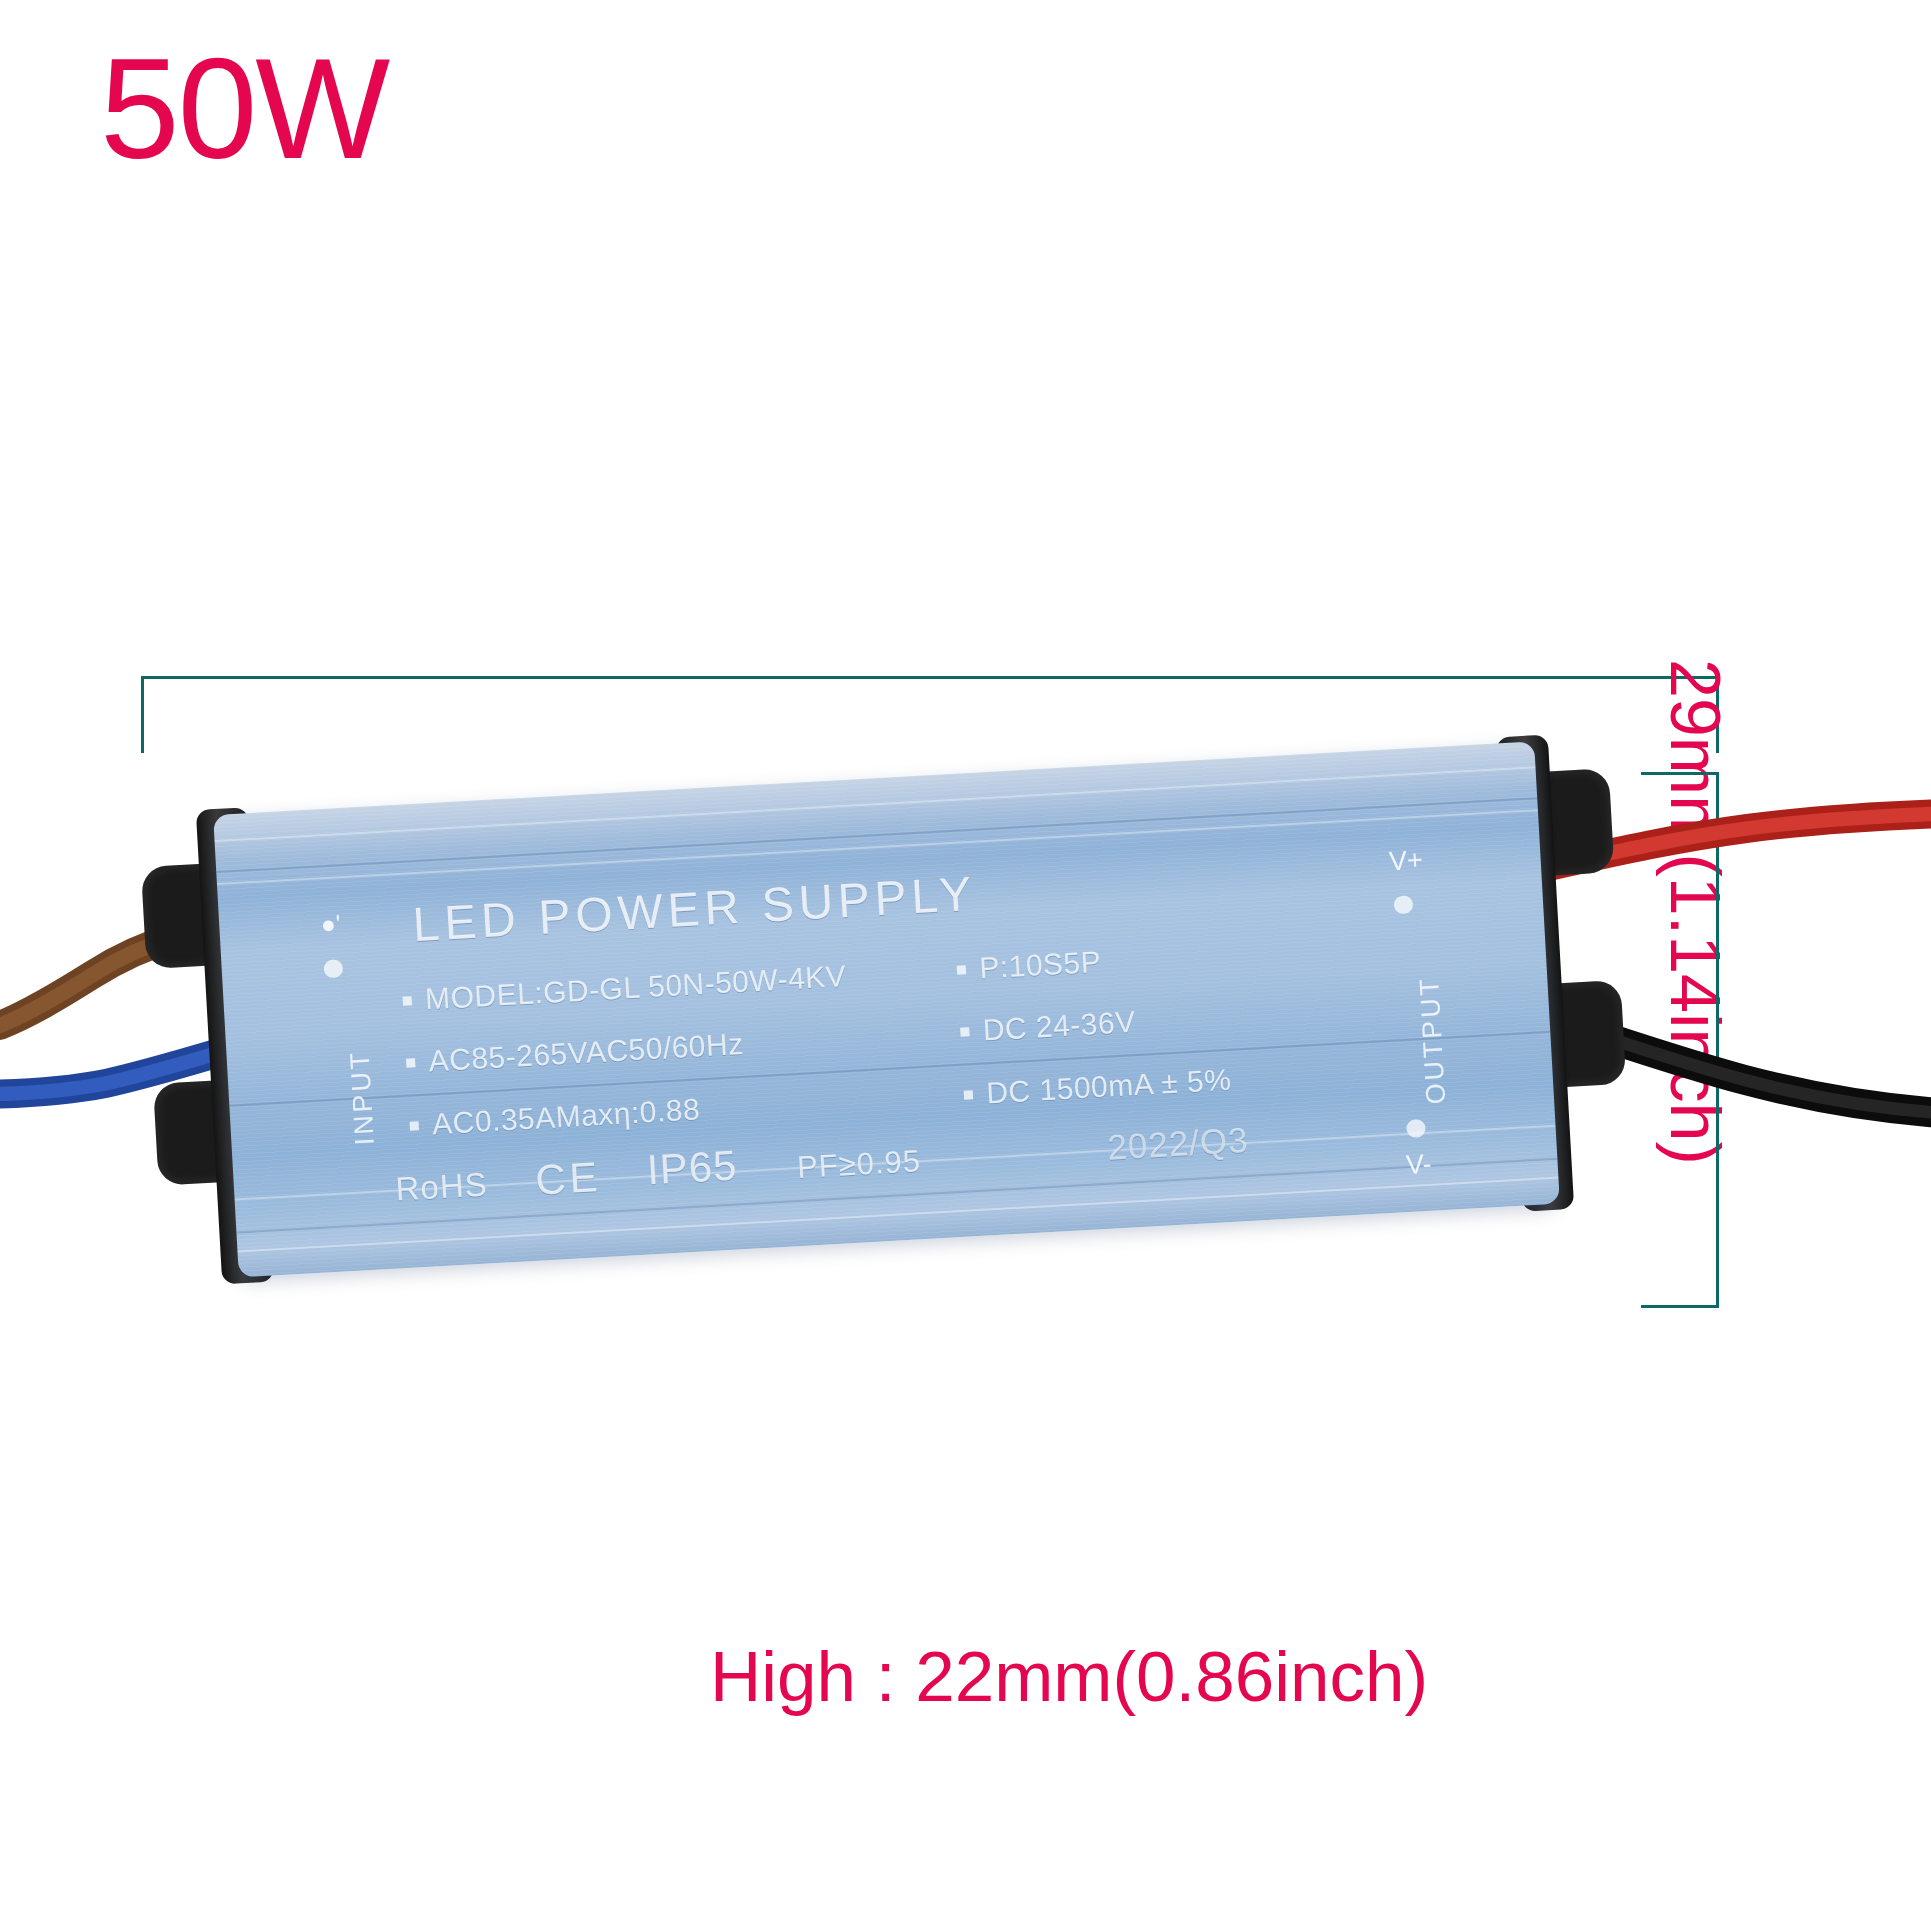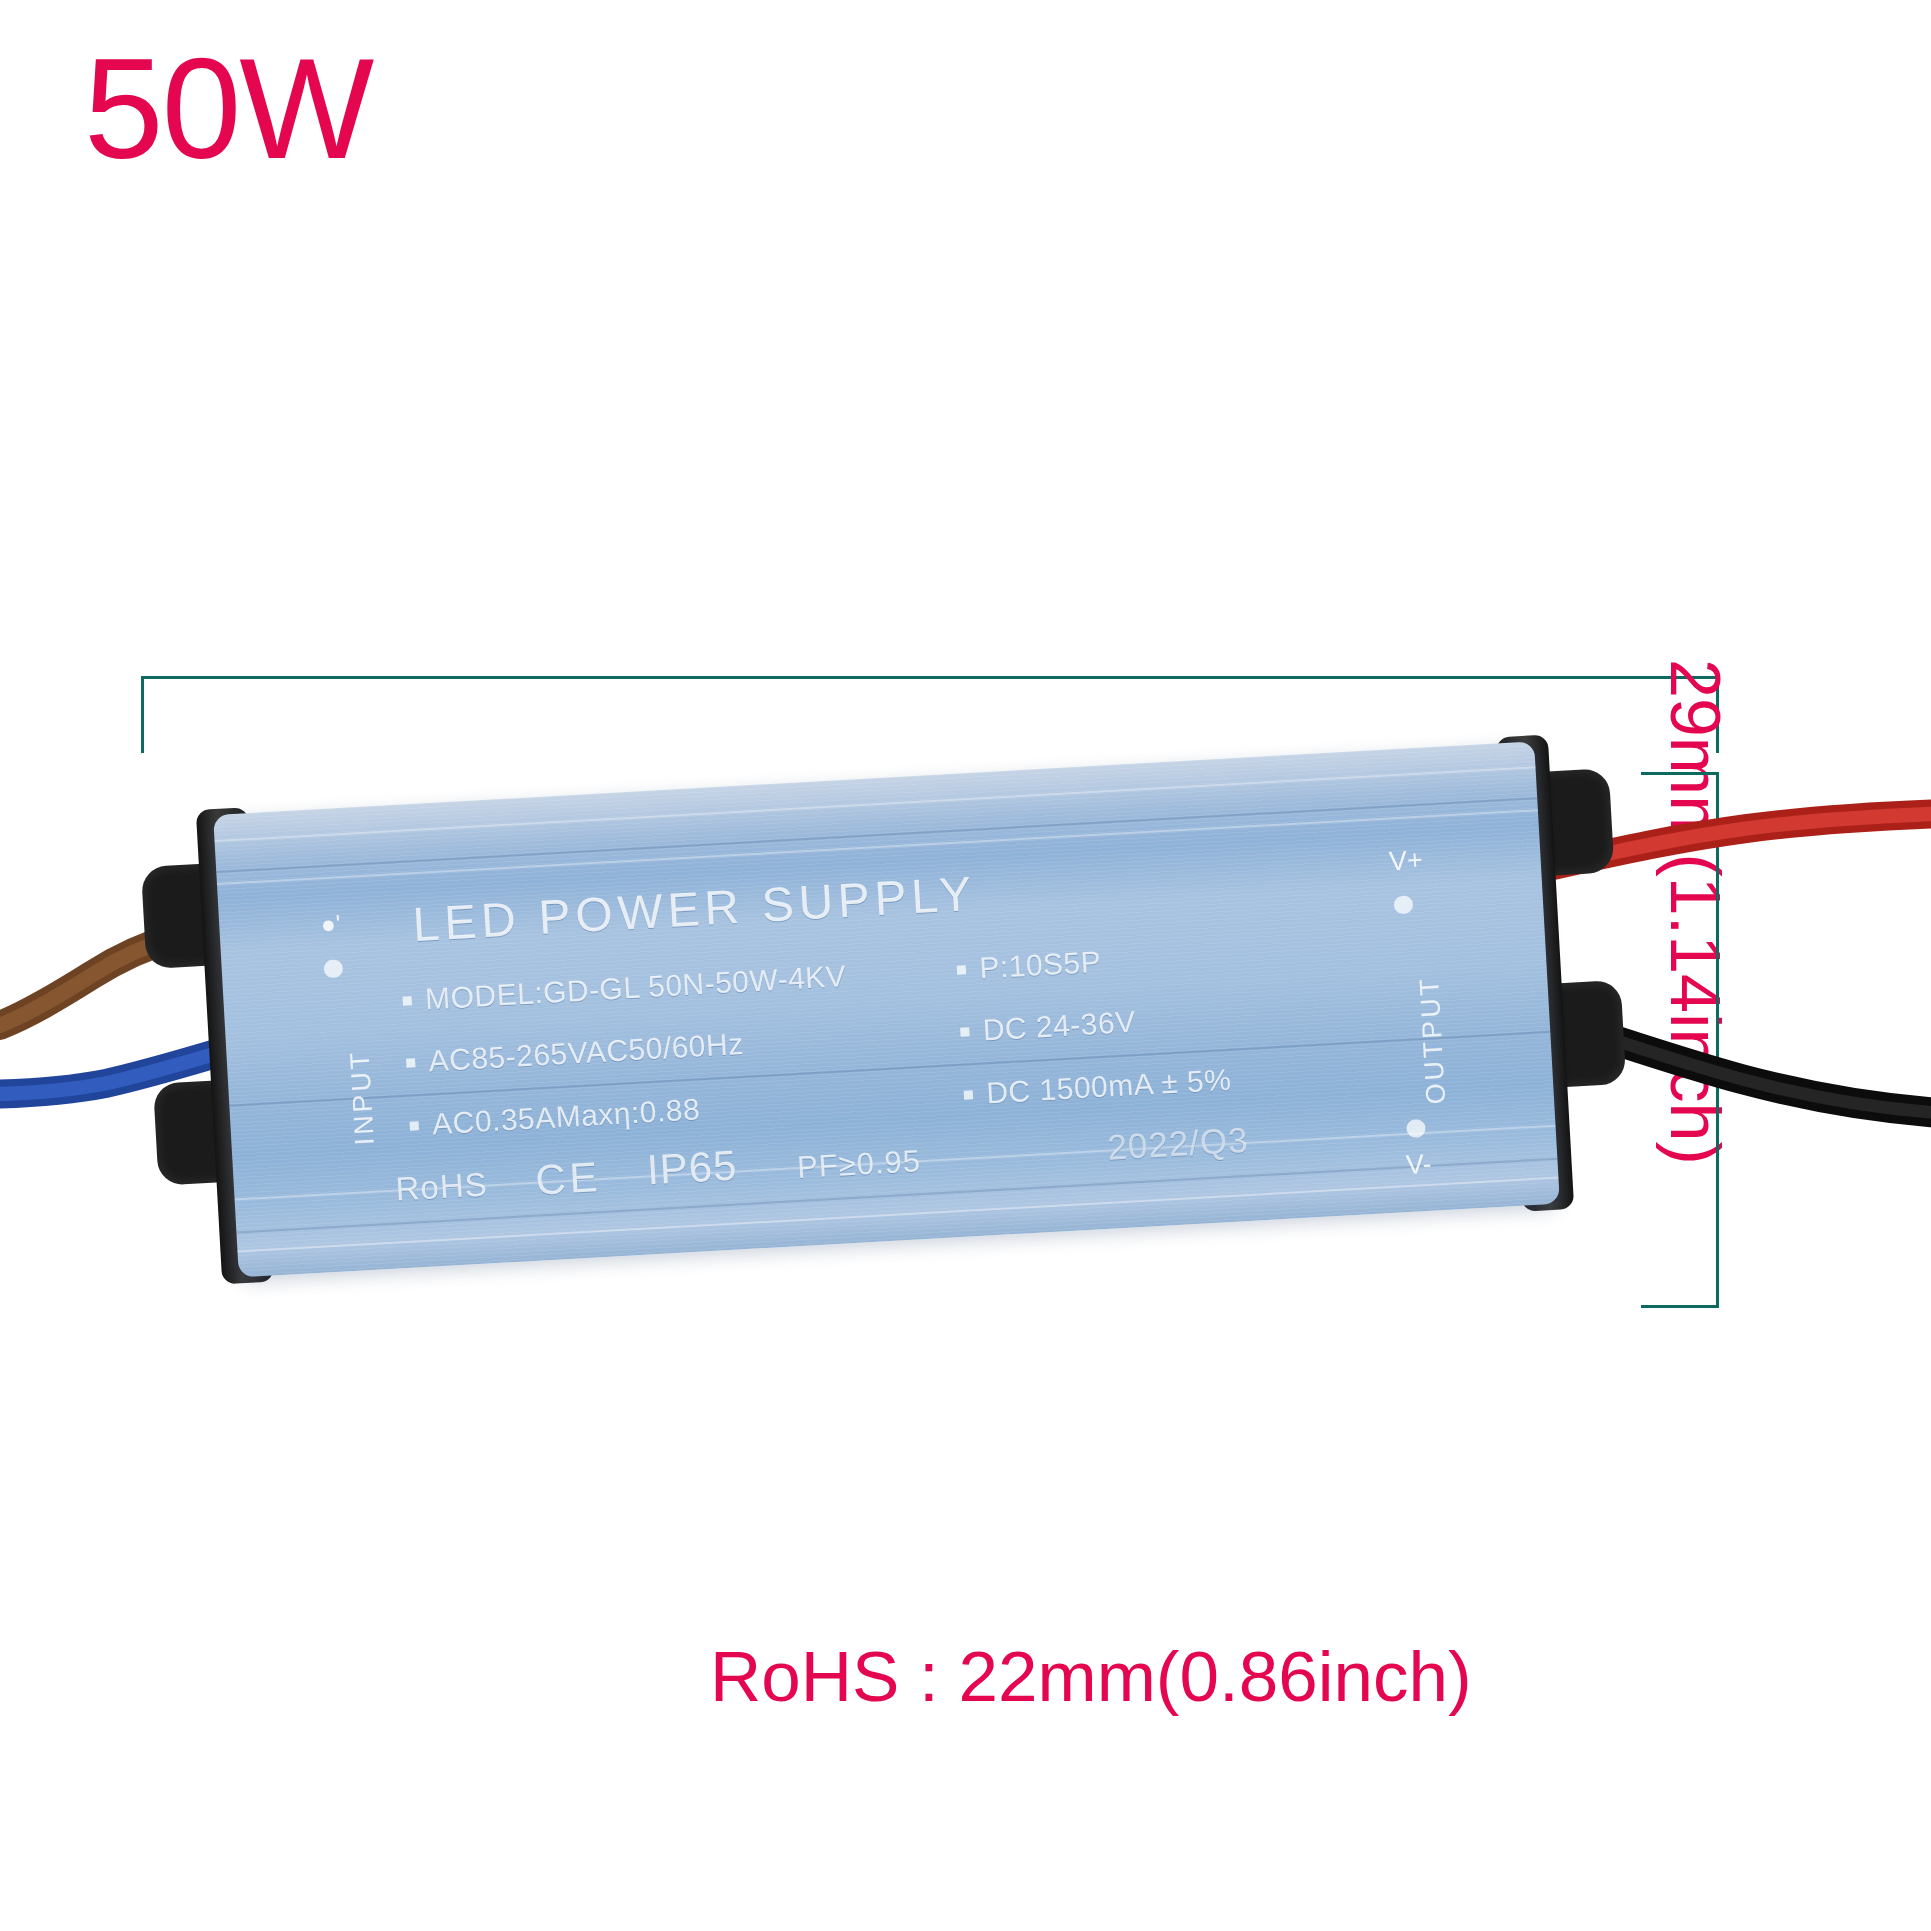--- a/index.html
+++ b/index.html
@@ -14,21 +14,21 @@
     position: relative;
     width: 1931px;
     height: 1931px;
     background: #ffffff;
     overflow: hidden;
   }
 
   
   .wattage-title {
     position: absolute;
-    left: 84px;
+    left: 100px;
     top: 37px;
     font-size: 143px;
     line-height: 1;
     font-weight: 400;
     color: #e4064f;
     letter-spacing: -1.9px;
     white-space: nowrap;
   }
 
   
@@ -320,16 +320,16 @@
       </div>
 
       <div class="print certline" style="left:161px; top:365px;">RoHS</div>
       <div class="print certline" style="left:301px; top:359px; font-size:42px; letter-spacing:3.9px;">CE</div>
       <div class="print certline ip-big" style="left:413px; top:355px;">IP65</div>
       <div class="print certline" style="left:563px; top:367px; font-size:31px;">PF≥0.95</div>
       <div class="print certline" style="left:874px; top:362px; font-size:35px; color:rgba(255,255,255,0.62);">2022/Q3</div>
     </div>
   </div>
 
-  <div class="dim-text-bottom">RoHS : 22mm(0.86inch)</div>
+  <div class="dim-text-bottom">High : 22mm(0.86inch)</div>
 
 </div>
 
 
 </body></html>

